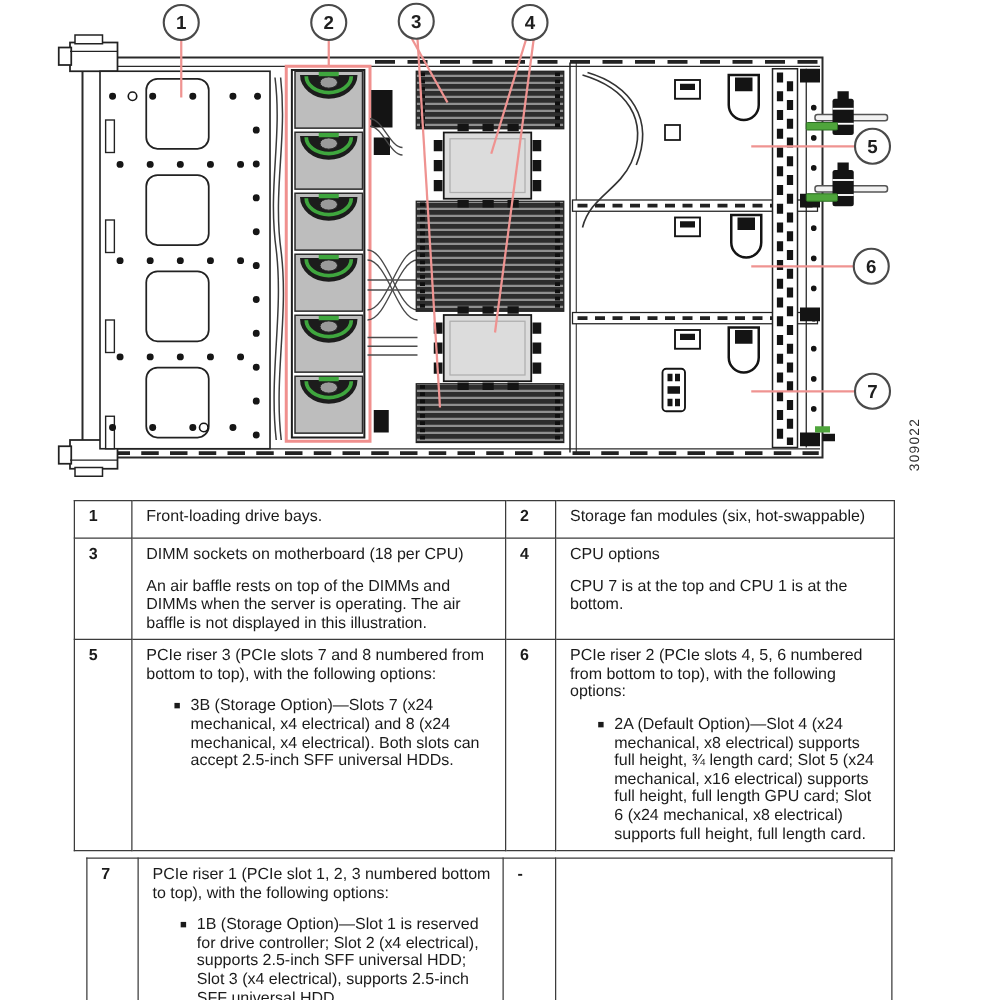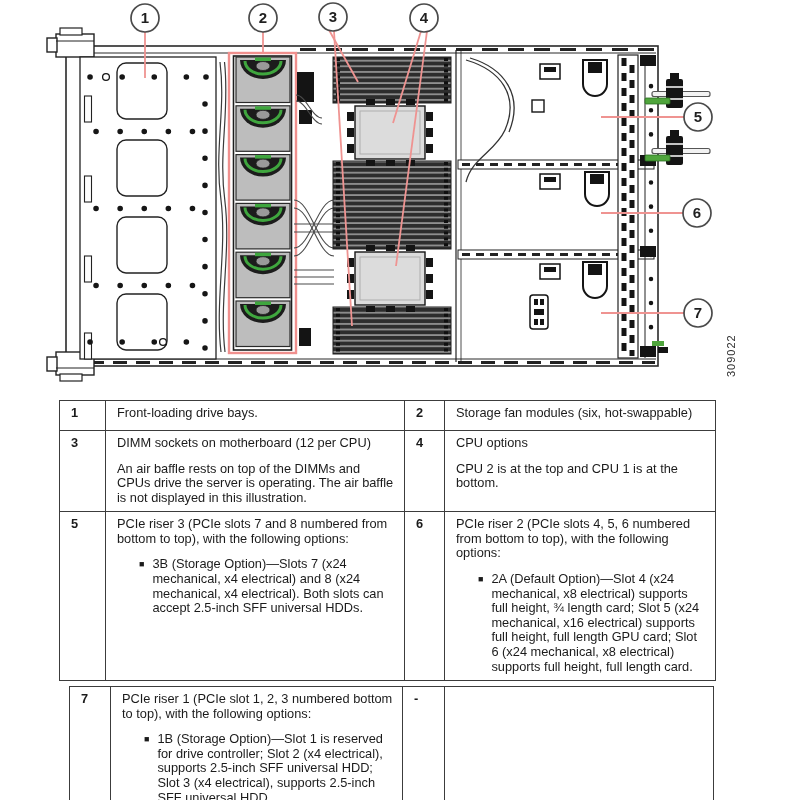--- a/index.html
+++ b/index.html
@@ -304,27 +304,27 @@
       <p>Front-loading drive bays.</p>
     </td>
     <td class="num">2</td>
     <td class="desc">
       <p>Storage fan modules (six, hot-swappable)</p>
     </td>
   </tr>
   <tr class="row2">
     <td class="num">3</td>
     <td class="desc">
-      <p>DIMM sockets on motherboard (12 per CPU)</p>
-      <p>An air baffle rests on top of the DIMMs and CPUs drive the server is operating. The air baffle is not displayed in this illustration.</p>
+      <p>DIMM sockets on motherboard (18 per CPU)</p>
+      <p>An air baffle rests on top of the DIMMs and DIMMs when the server is operating. The air baffle is not displayed in this illustration.</p>
     </td>
     <td class="num">4</td>
     <td class="desc">
       <p>CPU options</p>
-      <p>CPU 2 is at the top and CPU 1 is at the bottom.</p>
+      <p>CPU 7 is at the top and CPU 1 is at the bottom.</p>
     </td>
   </tr>
   <tr class="row3">
     <td class="num">5</td>
     <td class="desc">
       <p>PCIe riser 3 (PCIe slots 7 and 8 numbered from bottom to top), with the following options:</p>
       <div class="bullet">
         <span class="marker">■</span>
         <span class="btext">3B (Storage Option)—Slots 7 (x24 mechanical, x4 electrical) and 8 (x24 mechanical, x4 electrical). Both slots can accept 2.5-inch SFF universal HDDs.</span>
       </div>

